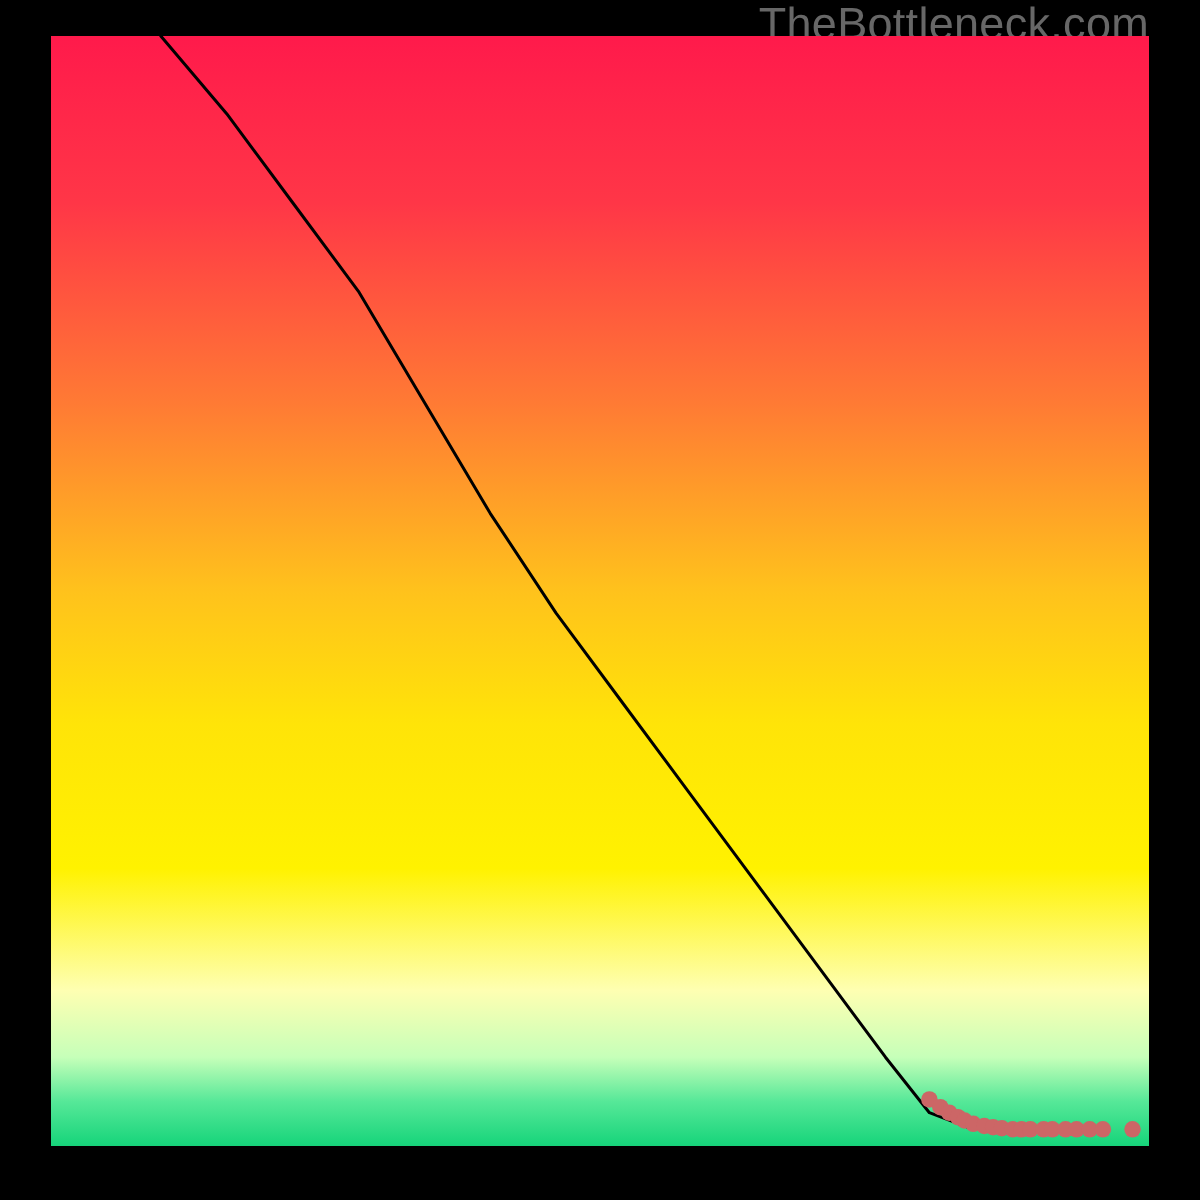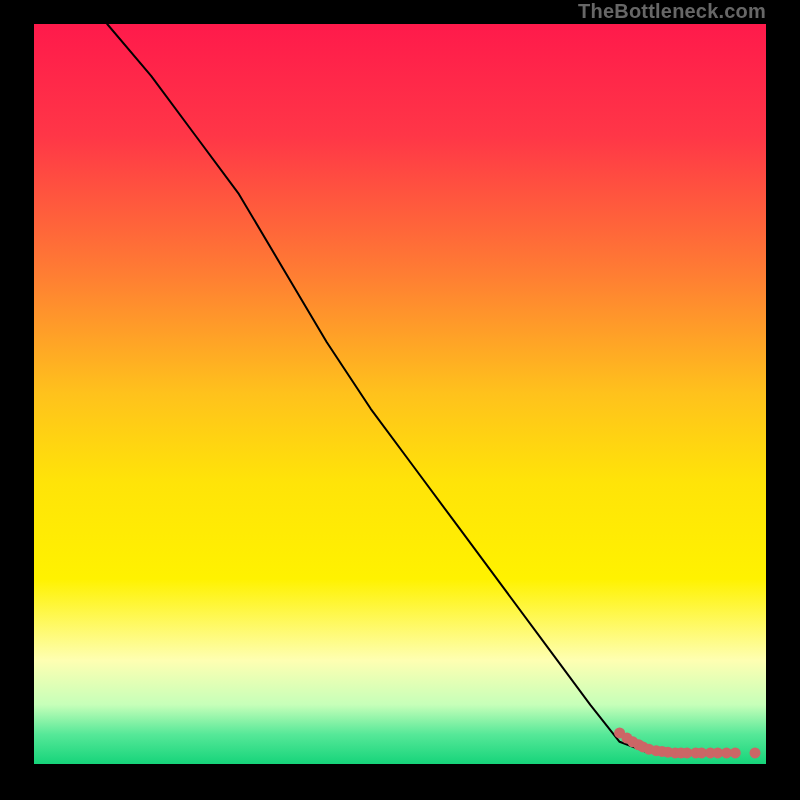--- a/index.html
+++ b/index.html
@@ -23,22 +23,22 @@
     position: absolute;
     left: 0;
     top: 0;
     width: 732px;
     height: 740px;
   }
   .watermark {
     position: absolute;
     top: 0px;
     right: 34px;
-    font-size: 20px;
-    font-weight: 700;
+    font-size: 30px;
+    font-weight: 400;
     color: #676767;
     letter-spacing: 0.2px;
   }
 </style>
 </head>
 <body>
 
 <div class="watermark">TheBottleneck.com</div>
 
 <div class="frame">

